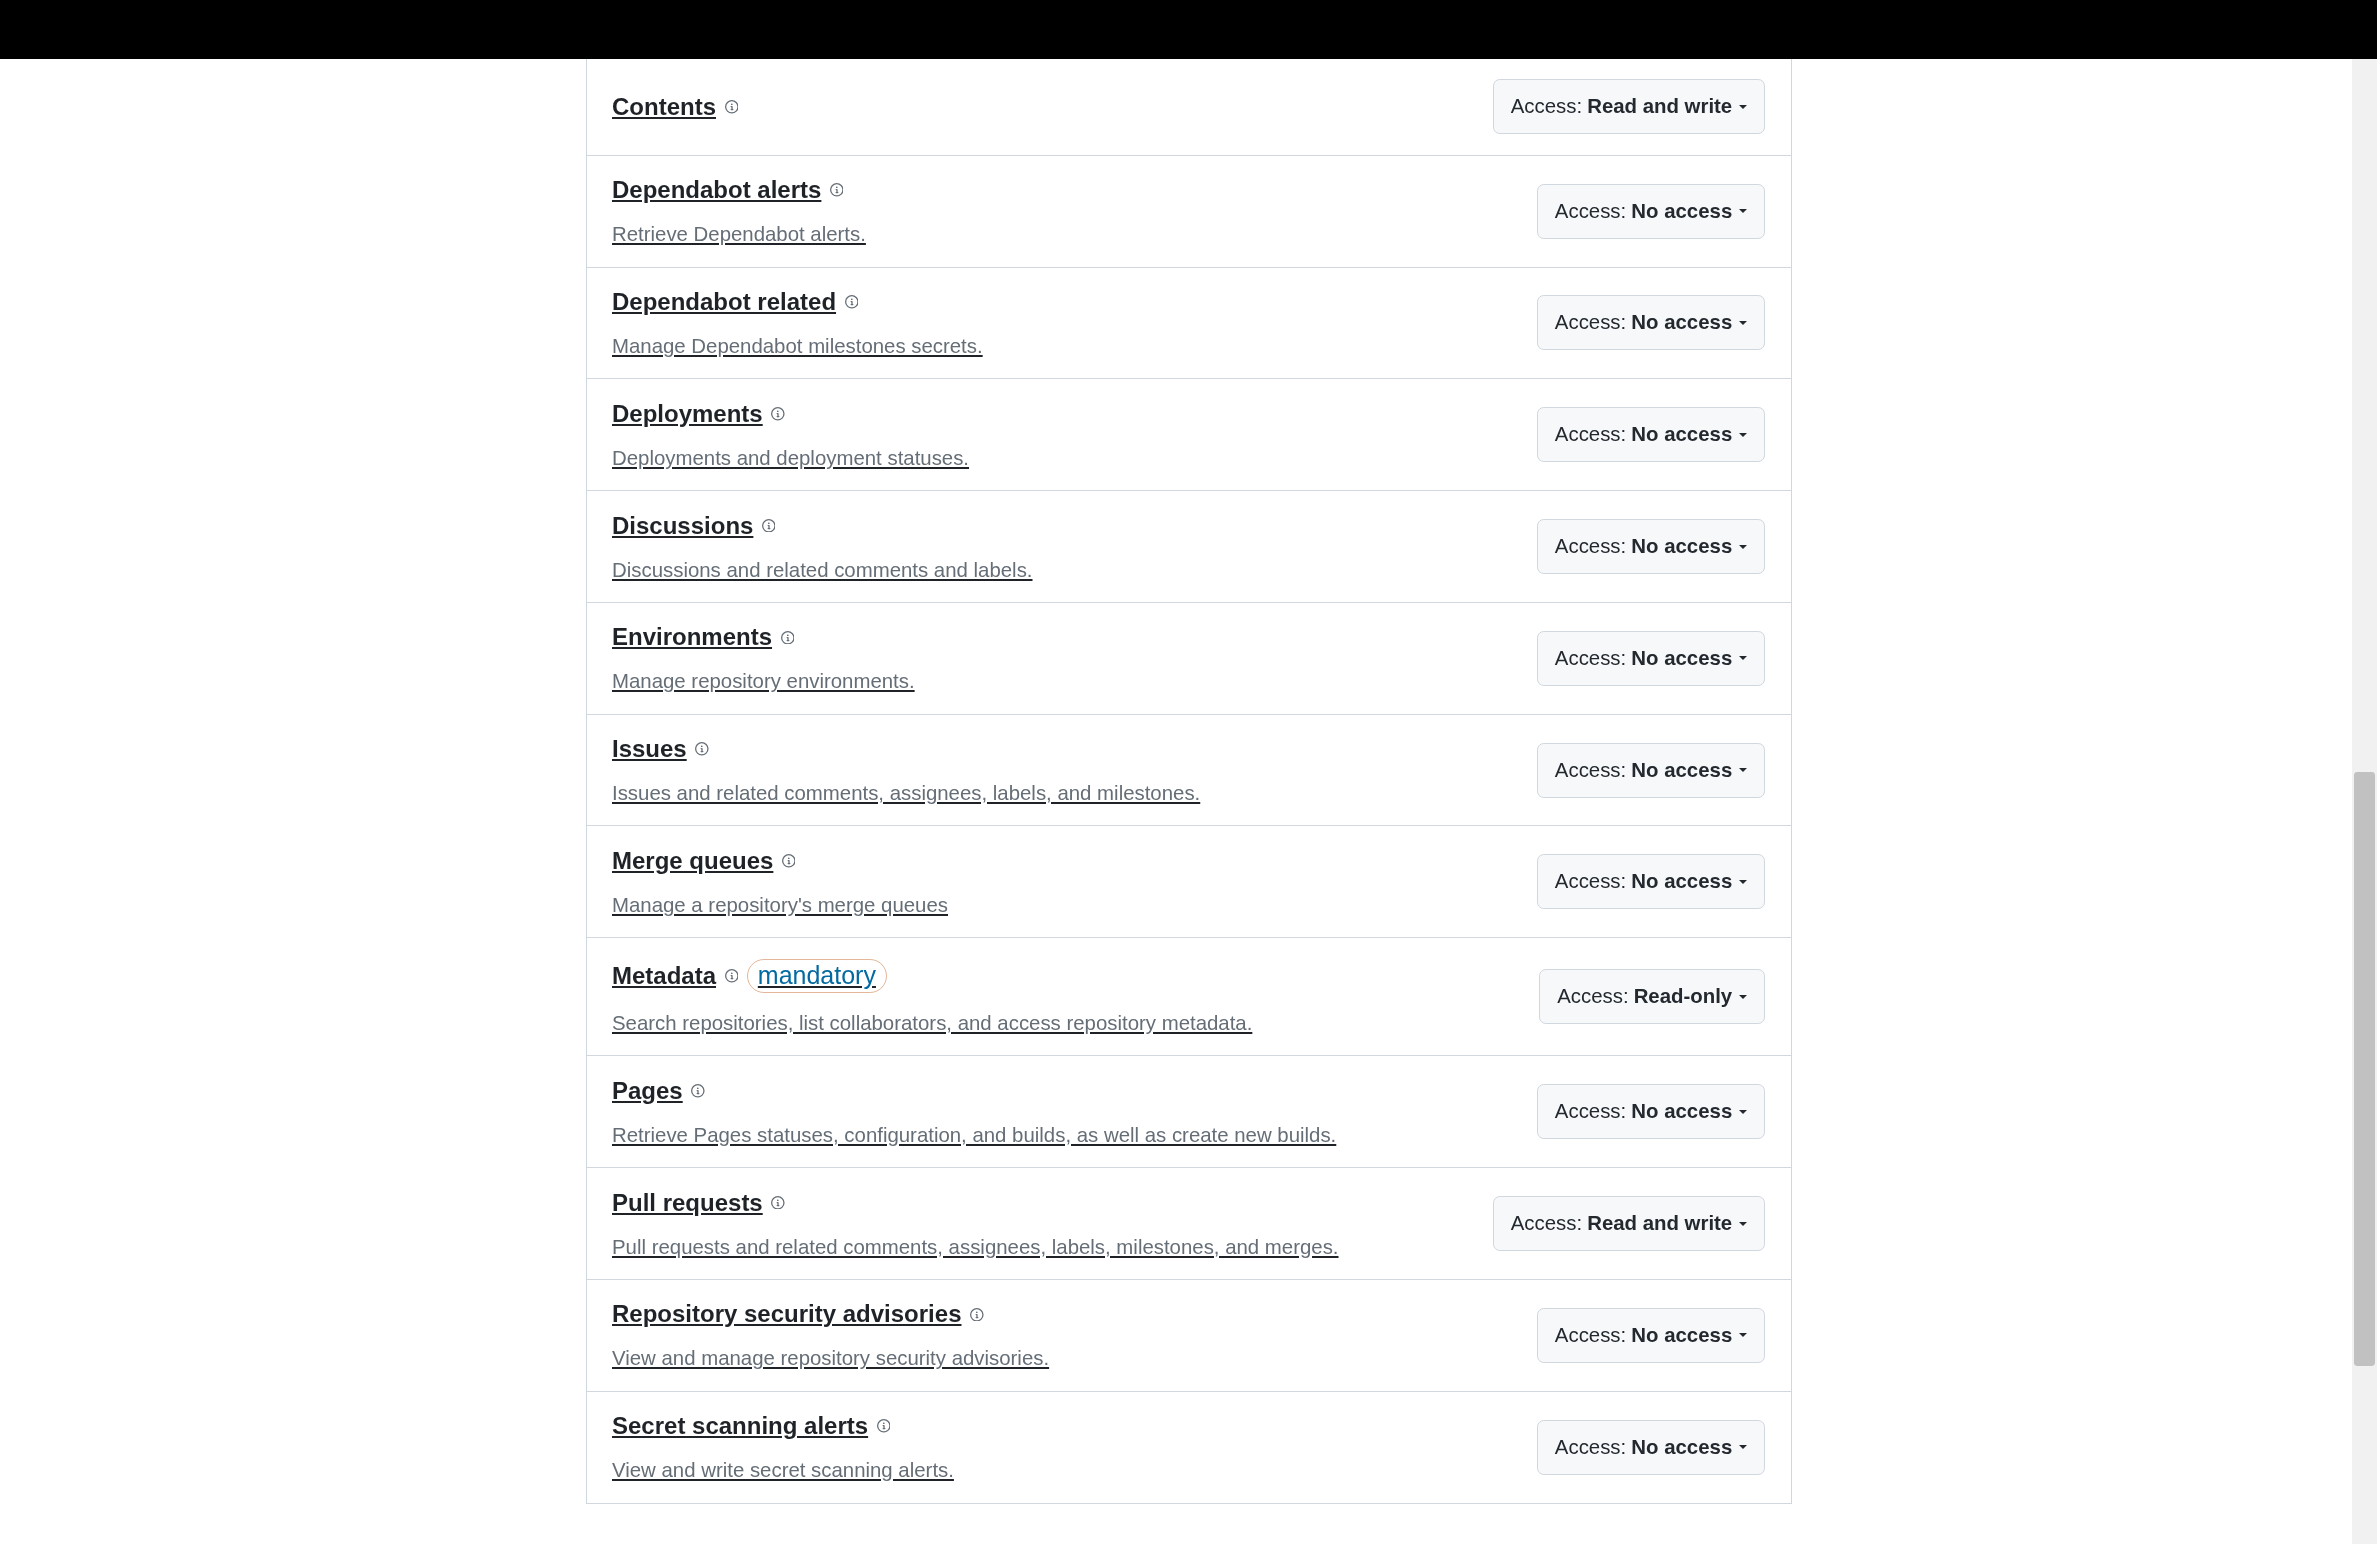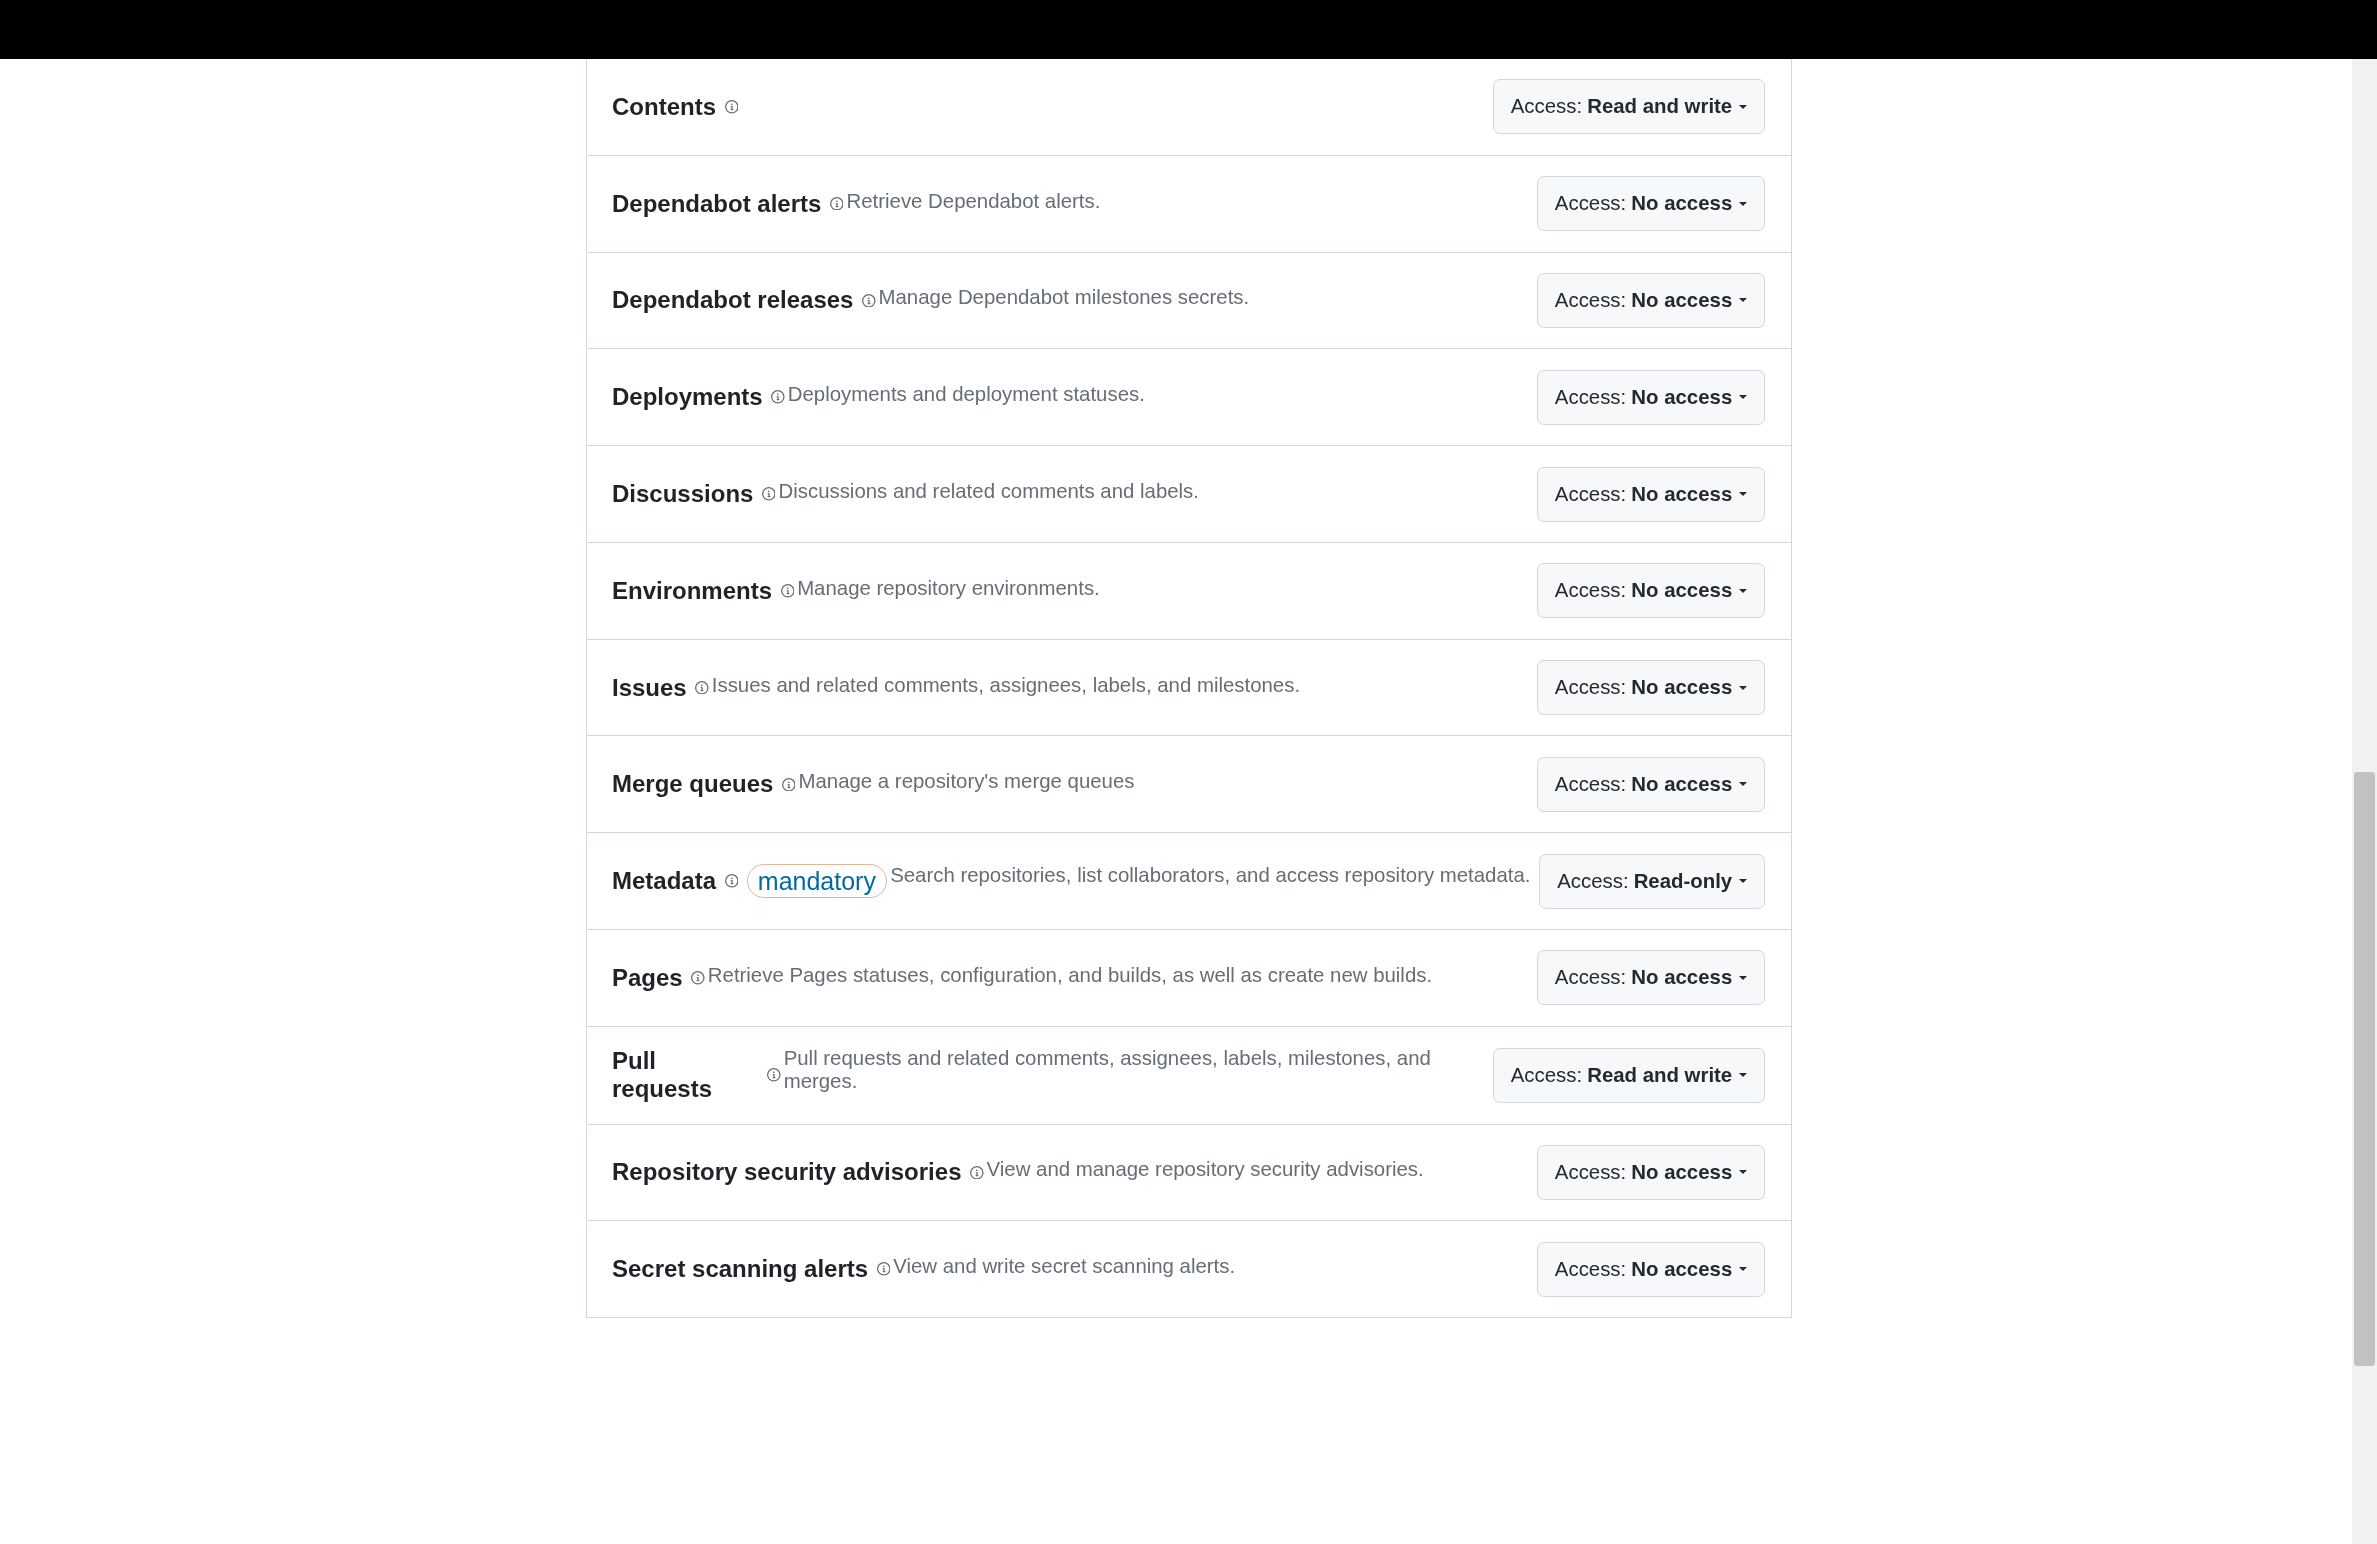--- a/index.html
+++ b/index.html
@@ -31,22 +31,23 @@
     }
     .perm-row {
       display: flex;
       justify-content: space-between;
       align-items: center;
       padding: 20.4px 25.5px;
       border-bottom: 0.8px solid #d0d7de;
     }
     .perm-info {
       display: flex;
-      flex-direction: row;
-      gap: 3px;
+      flex-direction: column;
+      gap: 19px;
+      text-decoration: underline;
     }
     .perm-title-row {
       display: flex;
       align-items: center;
       gap: 8.5px;
     }
     .perm-title {
       font-size: 24px;
       font-weight: 600;
       color: #1f2328;
@@ -162,21 +163,21 @@
         </div>
         <button class="access-btn">
           <span class="label-prefix">Access: </span>
           <span class="label-value">No access</span>
           <span class="caret"></span>
         </button>
       </div>
       <div class="perm-row">
         <div class="perm-info">
           <div class="perm-title-row">
-            <span class="perm-title">Dependabot releases</span>
+            <span class="perm-title">Dependabot related</span>
             <span class="info-icon">
               <svg viewBox="0 0 16 16">
                 <path d="M0 8a8 8 0 1 1 16 0A8 8 0 0 1 0 8Zm8-6.5a6.5 6.5 0 1 0 0 13 6.5 6.5 0 0 0 0-13ZM6.5 7.75A.75.75 0 0 1 7.25 7h1a.75.75 0 0 1 .75.75v2.75h.25a.75.75 0 0 1 0 1.5h-2a.75.75 0 0 1 0-1.5h.25v-2h-.25a.75.75 0 0 1-.75-.75ZM8 6a1 1 0 1 1 0-2 1 1 0 0 1 0 2Z"></path>
               </svg>
             </span>
           </div>
           <div class="perm-desc">Manage Dependabot milestones secrets.</div>
         </div>
         <button class="access-btn">
           <span class="label-prefix">Access: </span>

